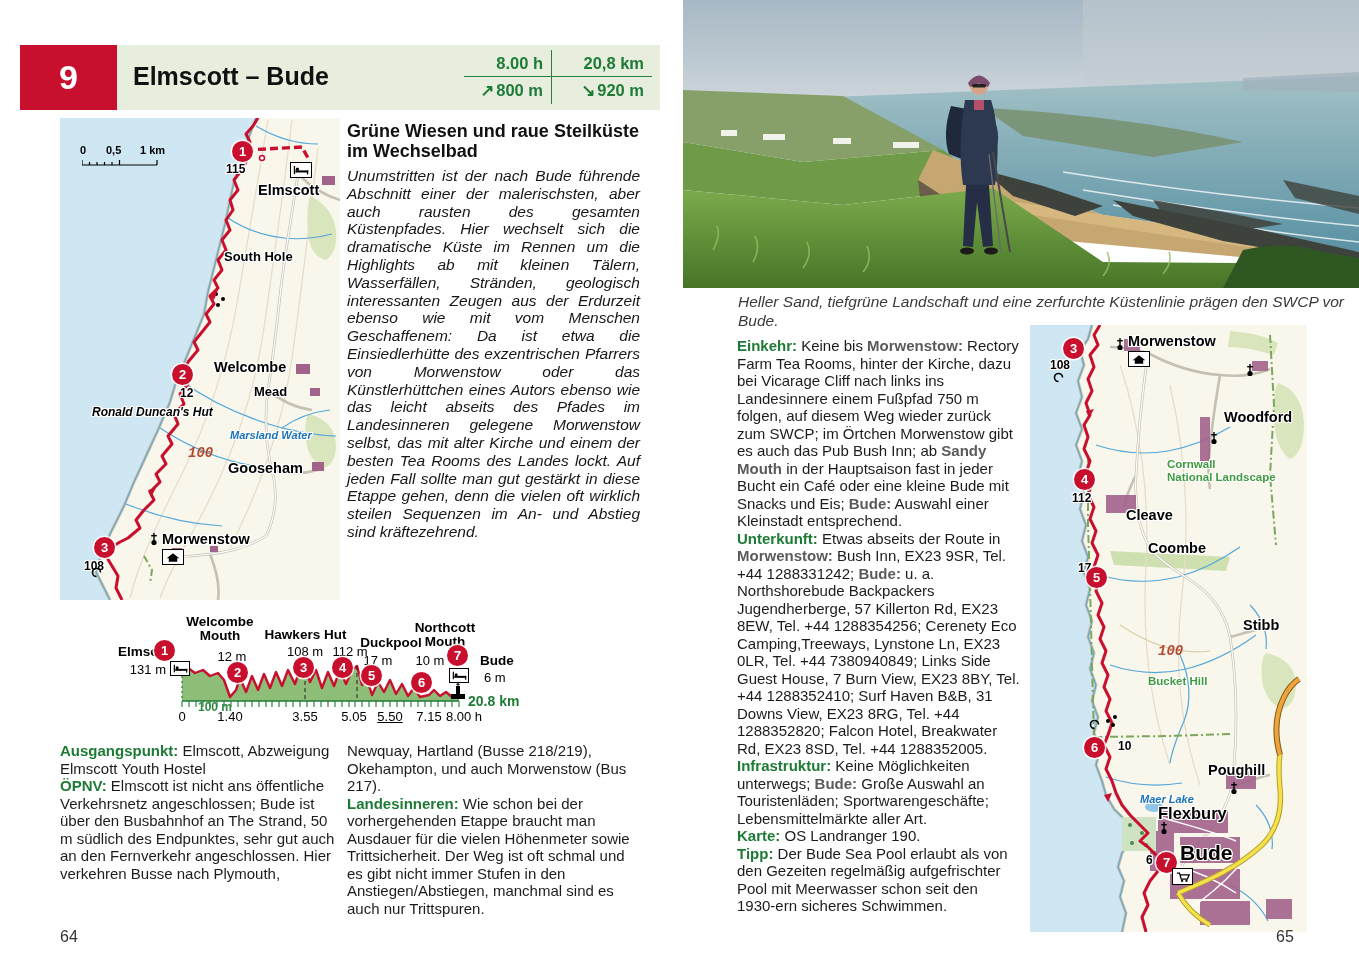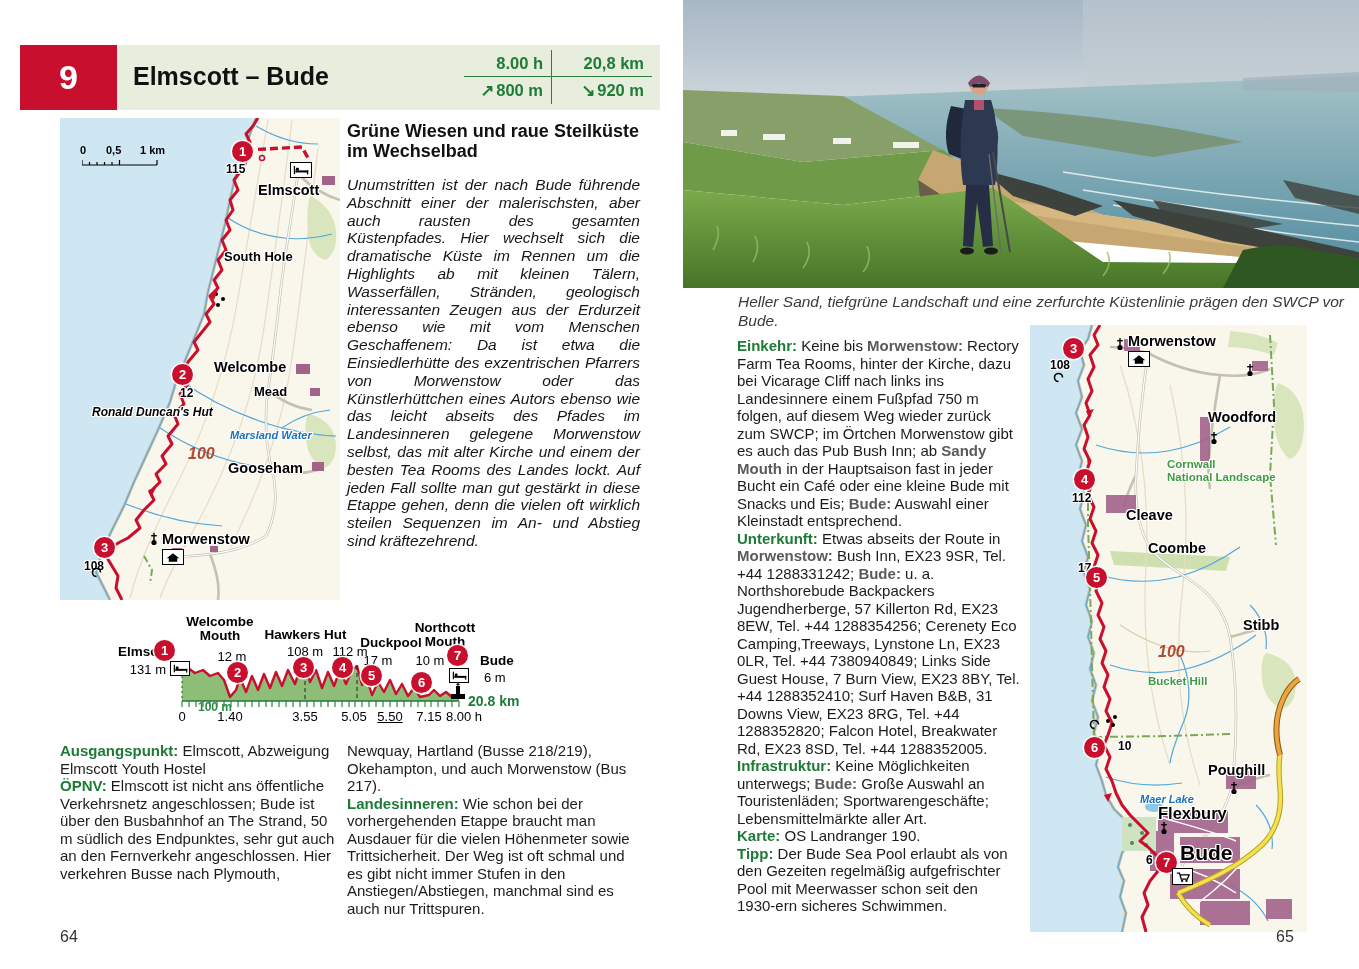--- a/index.html
+++ b/index.html
@@ -21,32 +21,32 @@
   .arr{font-weight:bold;margin-right:2px;}
   
   .map{overflow:hidden;}
   .halo{text-shadow:-1px 0 0 #fff,1px 0 0 #fff,0 -1px 0 #fff,0 1px 0 #fff,
         1px 1px 0 #fff,-1px -1px 0 #fff,1px -1px 0 #fff,-1px 1px 0 #fff;}
   .place{position:absolute;font-weight:bold;color:#000;white-space:nowrap;}
   .pl15{font-size:14.5px;} .pl13{font-size:13px;}
   .pl17{font-size:16.5px;} .pl21{font-size:21px;}
   .greenlbl{position:absolute;font-weight:bold;color:#3f9b3f;font-size:11.5px;white-space:nowrap;}
   .waterlbl{position:absolute;font-weight:bold;font-style:italic;color:#1c72b8;font-size:11px;white-space:nowrap;}
-  .contour{position:absolute;font-style:italic;color:#b04a32;font-size:16px;font-weight:bold;}
+  .contour{position:absolute;font-style:italic;color:#b04a32;font-size:14px;font-weight:bold;font-family:Liberation Mono, monospace;}
   .elev{position:absolute;font-size:12px;font-weight:bold;color:#000;}
   .poihut{position:absolute;font-size:12px;font-weight:bold;font-style:italic;color:#000;white-space:nowrap;}
   .wp{position:absolute;width:21px;height:21px;border-radius:50%;background:#c8102e;color:#fff;
       font-weight:bold;font-size:13px;display:flex;align-items:center;justify-content:center;
       box-shadow:0 0 0 1.5px rgba(255,255,255,.85);}
   .sym{position:absolute;background:#fff;border:1px solid #000;display:flex;align-items:center;
        justify-content:center;width:20px;height:14px;}
   .symrow{position:absolute;display:flex;gap:1px;}
   .scalebar{position:absolute;font-size:11px;font-weight:bold;color:#000;}
   
-  .intro-head{font-size:18px;font-weight:bold;line-height:20px;margin:0 0 15px 0;color:#111;}
+  .intro-head{font-size:18px;font-weight:bold;line-height:20px;margin:0 0 6px 0;color:#111;}
   .intro-body{font-size:15.5px;line-height:17.8px;font-style:italic;text-align:justify;margin:0;color:#161616;}
   .info{font-size:15px;line-height:17.5px;}
   .info p{margin:0;}
   .seg-label{color:#1e7b36;font-weight:bold;text-align:center;}
   .seg-place{color:#5a5a5a;font-weight:bold;}
   .caption{font-size:15.5px;line-height:19px;font-style:italic;color:#3a3a3a;}
   .pageno{font-size:16px;color:#333;}
   
   .profile-label{position:absolute;font-weight:bold;color:#000;text-align:center;line-height:14px;font-size:13.5px;}
   .profile-elev{position:absolute;font-size:13px;color:#000;text-align:center;}
@@ -543,21 +543,21 @@
         </svg>
     </div>
   </div>
   <svg class="abs" style="left:214px;top:38px;" width="12" height="14" viewBox="0 0 10 14">
     <g fill="#000">
         <circle cx="5" cy="10.5" r="2.6"></circle>
         <rect x="4.3" y="1" width="1.4" height="8"></rect>
         <rect x="2.2" y="3" width="5.6" height="1.4"></rect>
       </g>
   </svg>
-  <div class="place pl15 halo" style="left:178px;top:84px;">Woodford</div>
+  <div class="place pl15 halo" style="left:194px;top:84px;">Woodford</div>
   <svg class="abs" style="left:178px;top:106px;" width="12" height="14" viewBox="0 0 10 14">
     <g fill="#000">
         <circle cx="5" cy="10.5" r="2.6"></circle>
         <rect x="4.3" y="1" width="1.4" height="8"></rect>
         <rect x="2.2" y="3" width="5.6" height="1.4"></rect>
       </g>
   </svg>
   <div class="greenlbl halo" style="left:137px;top:133px;">Cornwall</div>
   <div class="greenlbl halo" style="left:137px;top:146px;">National Landscape</div>
   <div class="wp" style="left:44px;top:144px;">

